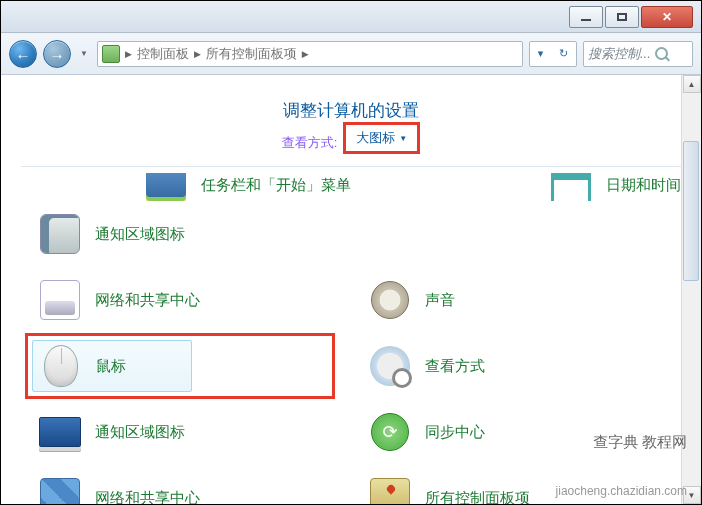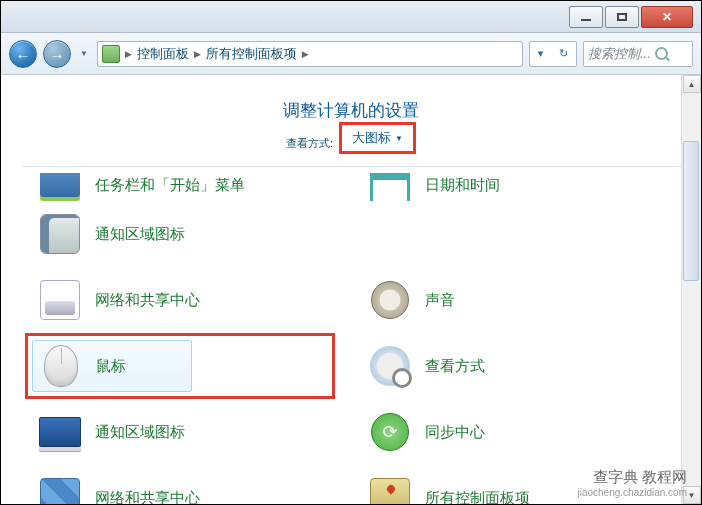--- a/index.html
+++ b/index.html
@@ -13,57 +13,57 @@
 .win-btn.max span { width: 10px; height: 8px; border: 2px solid #445; display: inline-block; }
 
 .navbar { height: 42px; background: linear-gradient(#f2f6fb, #e4ecf4); border-bottom: 1px solid #c0cad4; display: flex; align-items: center; padding: 0 8px; gap: 6px; }
 .nav-btn { width: 28px; height: 28px; border-radius: 50%; background: radial-gradient(circle at 35% 30%, #6fb8ef, #2f7fc0 55%, #1c5a8f); border: 1px solid #2a6aa0; box-shadow: inset 0 1px 1px rgba(255,255,255,.5); display:flex; align-items:center; justify-content:center; }
 .nav-btn.fwd { background: radial-gradient(circle at 35% 30%, #a8c8e0, #7da5c4 55%, #5f8aaf); }
 .nav-arrow { color: #fff; font-size: 15px; }
 .nav-drop { width: 14px; height: 20px; display:flex; align-items:center; justify-content:center; color:#5a6a7a; font-size:8px; }
 .breadcrumb { flex: 1; height: 26px; border: 1px solid #aab8c6; background: #fff; border-radius: 2px; display: flex; align-items: center; padding: 0 4px; font-size: 13px; gap: 2px; overflow: hidden; }
 .bc-icon { width: 18px; height: 18px; background: linear-gradient(#9ed68a, #6eb05a); border: 1px solid #4a8a3a; border-radius: 2px; display:inline-block; }
 .bc-sep { color: #666; font-size: 9px; padding: 0 3px; }
-.bc-item { color: #0c4a6e; white-space: nowrap; }
+.bc-item { color: #737373; white-space: nowrap; }
 .refresh-box { width: 48px; height: 26px; border: 1px solid #aab8c6; background: #fff; border-radius: 2px; display: flex; align-items: center; justify-content: space-around; color:#2a6aa0; font-size:11px; }
 .search-box { width: 110px; height: 26px; border: 1px solid #aab8c6; background: #fff; border-radius: 2px; display:flex; align-items:center; padding: 0 4px; gap:4px; color:#7a8590; font-style: italic; font-size: 13px; }
 .search-icon { width:13px; height:13px; border:2px solid #8aa; border-radius:50%; position:relative; }
 .search-icon::after { content:''; position:absolute; width:5px; height:2px; background:#8aa; bottom:-2px; right:-4px; transform:rotate(45deg); }
 
 .content { position: absolute; top: 74px; left: 0; right: 0; bottom: 0; background: #fff; }
 .header-row { display: flex; align-items: center; justify-content: space-between; padding: 24px 30px 12px 30px; flex-direction: column; }
 .page-title { color: #0a5a9e; font-size: 17px; font-weight: normal; }
-.view-label { color: #0c4a6e; font-size: 11px; margin-top: 10px; }
+.view-label { color: #8b5cf6; font-size: 13px; margin-top: 10px; }
 .view-value { color: #0a5a9e; font-size: 13px; padding: 2px 4px; display:inline-flex; align-items:center; gap:4px; }
 .view-wrap { display:flex; align-items:center; gap:6px; }
 .red-box { border: 3px solid #e53a2a; padding: 2px 6px; }
 .drop-caret { color:#0a5a9e; font-size:8px; }
 .divider { height:1px; background:#dde5ed; margin: 0 20px 6px 20px; }
 
 .grid { padding: 0 20px; }
 .row { display: flex; }
 .col { width: 50%; display: flex; align-items: center; height: 66px; padding-left: 18px; gap: 14px; }
 .item-label { color: #1c7a32; font-size: 15px; }
 .icon-box { width: 42px; height: 42px; display:flex; align-items:center; justify-content:center; flex-shrink:0; }
-.cut-top .col { height: 28px; overflow:hidden; align-items:flex-start; }
+.cut-top .col { height: 28px; overflow:hidden; align-items:flex-start;justify-content:flex-end; }
 .cut-top .icon-box { height: 28px; }
 .cut-top .item-label { margin-top: 3px; }
 
 .mouse-cell { border: 3px solid #e53a2a; height: 66px; display:flex; align-items:center; padding-left: 12px; gap:14px; width: 310px; margin-left: 4px; position:relative;text-align:right; }
 .mouse-inner { position:absolute; inset:4px; right:140px; border: 1px solid #a3d8f0; background: linear-gradient(#f4fbfe, #e8f5fc); border-radius:2px; z-index:0; }
 .mouse-cell > * { z-index:1; }
 
 .scrollbar { position:absolute; right:0; top:74px; bottom:0; width:20px; background:#f0f0f0; border-left:1px solid #dcdcdc; display:flex; flex-direction:column; align-items:center; }
 .sb-btn { width:18px; height:18px; background:linear-gradient(#fafafa,#e6e6e6); border:1px solid #c8c8c8; display:flex; align-items:center; justify-content:center; font-size:8px; color:#555; }
 .sb-track { flex:1; width:18px; position:relative; }
 .sb-thumb { position:absolute; top:48px; left:0; width:16px; height:140px; background:linear-gradient(90deg,#e8eef4,#cfdce8); border:1px solid #adc2d6; border-radius:2px; }
 
 .watermark { position:absolute; right:14px; bottom:6px; color:#888; font-size:12px; display:flex; flex-direction:column; align-items:flex-end; }
 .watermark .line1 { font-family: "KaiTi", serif; font-size:15px; color:#666; }
-.watermark .line2 { font-size:10px; color:#999; }
+.watermark .line2 { font-size:12px; color:#999;margin-top:32px; }
 
 
 .ico { width:40px; height:40px; border-radius:4px; }
 .i-taskbar { background:linear-gradient(#5a8fc8,#2a5f98); box-shadow:inset 0 -6px 0 #fd8,inset 0 -10px 0 #8c5; }
 .i-date { background:#fff; border:3px solid #4aa; box-shadow:inset 0 10px 0 #4aa; }
 .i-getstart { background:linear-gradient(#bde5f8,#7ac0e8); border:1px solid #6ab; box-shadow:inset 6px 0 0 #fff8; }
 .i-device { background:linear-gradient(#e8ecec,#b8c4c4); border:1px solid #88a; border-radius:6px; box-shadow:inset 8px 3px 0 #6b8aa0; }
 .i-printer { background:#fff; border:1px solid #aac; border-radius:4px; position:relative; }
 .i-printer::after{ content:''; position:absolute; left:4px; top:20px; width:30px; height:14px; background:linear-gradient(#dde,#aab); border-radius:3px;}
 .i-sound { width:38px; height:38px; border-radius:50%; background:radial-gradient(circle,#f0ede4 40%,#c9c2b0 42%,#9e9580); border:1px solid #7a7260; }

